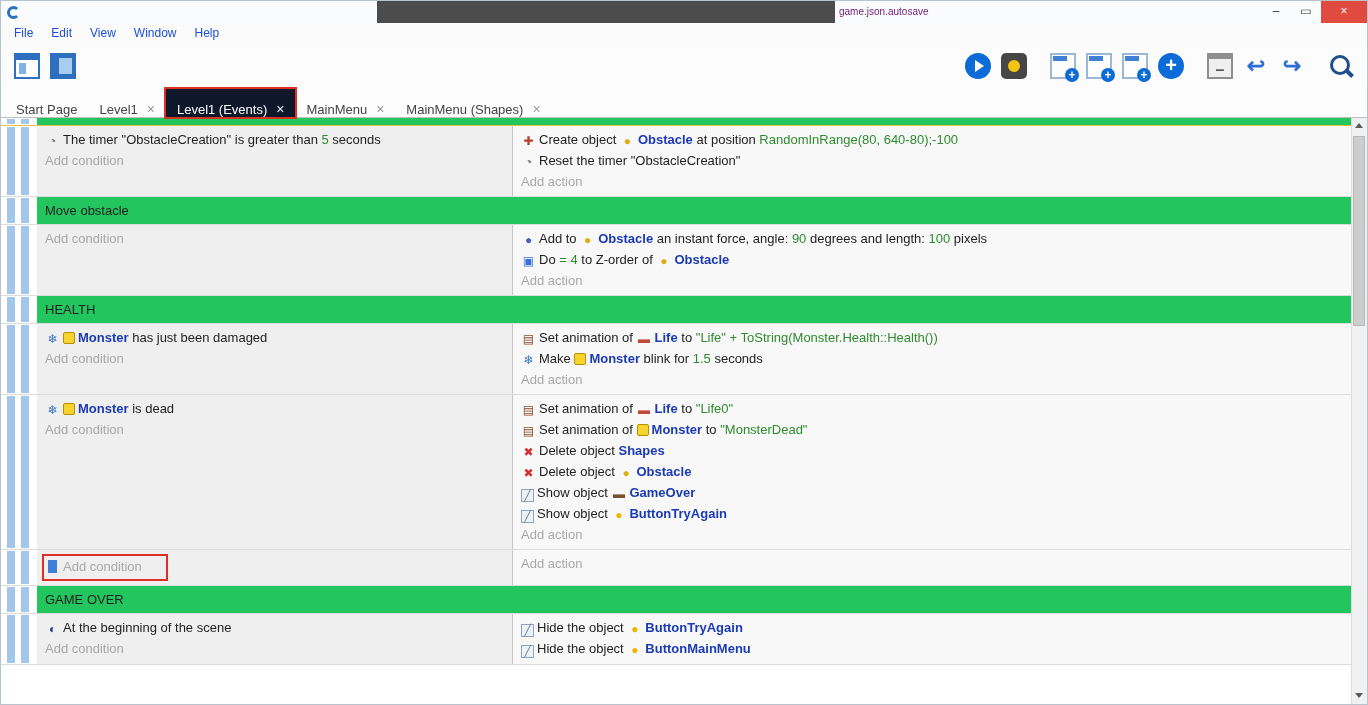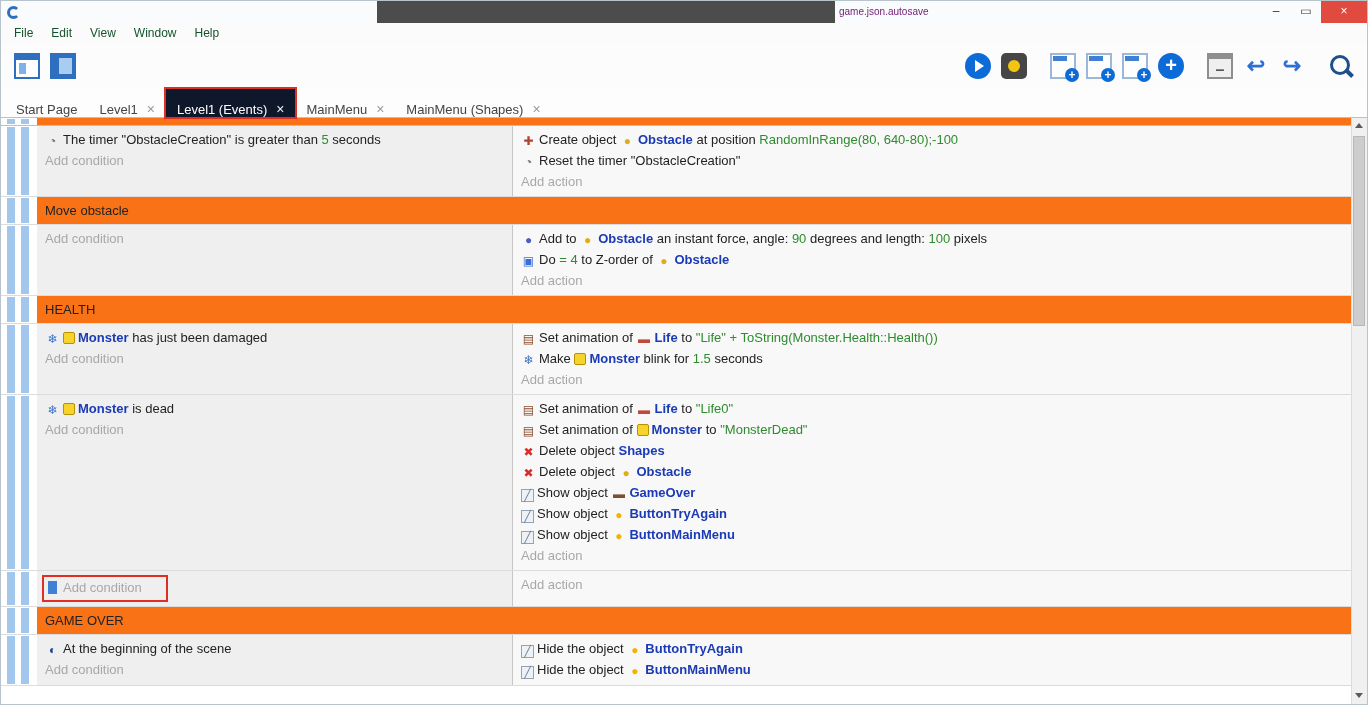--- a/index.html
+++ b/index.html
@@ -10,21 +10,21 @@
 .titlebar{height:22px;background:#f9fbfc;display:flex;align-items:center;position:relative}
 .app-icon{width:13px;height:13px;margin-left:6px;border:3px solid #2d6fc0;border-right-color:transparent;border-radius:50%;flex:0 0 auto}
 .title-obscured{position:absolute;left:376px;top:0;width:458px;height:22px;background:#4c4c4c}
 .title-text{position:absolute;left:838px;top:0;line-height:22px;font-size:10px;color:#701a75}
 .win-controls{margin-left:auto;display:flex;height:22px}
 .wc{width:30px;text-align:center;line-height:20px;font-size:12px;color:#333}
 .wc.close{width:46px;background:#e04a3f;color:#fff}
 
 
 .menubar{height:20px;display:flex;align-items:center;background:#fbfbfb;font-size:12px;padding-left:4px}
-.menu-item{padding:0 9px;color:#14532d}
+.menu-item{padding:0 9px;color:#1d4ed8}
 
 
 .toolbar{height:46px;display:flex;align-items:center;background:#fcfcfc;padding:0 8px}
 .tb-right{margin-left:auto;display:flex;align-items:center}
 .tbi{width:26px;height:26px;margin:0 5px;position:relative;display:inline-block}
 .gap-l{margin-left:18px}
 .project-manager-icon{border:2px solid #2e6fc0;background:#fff}
 .project-manager-icon::before{content:"";position:absolute;left:-1px;top:-1px;right:-1px;height:6px;background:#2e6fc0}
 .project-manager-icon::after{content:"";position:absolute;left:3px;top:8px;width:7px;bottom:3px;background:#7fb3e8}
 .start-page-icon{background:#2e6fc0}
@@ -52,21 +52,21 @@
 .tab.selected{background:#0f172a;color:#fff}
 .tab.selected .x{color:#e8f1f7}
 .tab.annotated{box-shadow:0 0 0 2px #dd2f23;z-index:2}
 
 
 .events{position:absolute;top:117px;left:0;right:16px;bottom:0;overflow:hidden;background:#fff}
 .block{display:flex;border-bottom:1px solid #dcdcdc;align-items:stretch}
 .gutter{flex:0 0 36px;position:relative;background:#fff}
 .bar{position:absolute;top:1px;bottom:1px;width:8px;background:#a3c6ec}
 .bar.b1{left:6px}.bar.b2{left:20px}
-.comment-body{flex:1;background:#f97316;padding:6px 8px;font-size:13px;color:#222}
+.comment-body{flex:1;background:#22c55e;padding:6px 8px;font-size:13px;color:#222}
 .block.sliver .comment-body{padding:0;height:7px}
 .block.sliver{border-bottom:1px solid #e6c343}
 .cell{padding:4px 8px}
 .cond{flex:0 0 476px;background:#efefef;border-right:1px solid #c6c6c6}
 .act{flex:1;background:#f8f8f8}
 .line{font-size:13px;line-height:20px;white-space:nowrap;color:#222}
 .icon{display:inline-block;width:15px;text-align:center;margin-right:3px;font-size:12px;vertical-align:-1px}
 .icon.monster-icon{width:12px;height:12px;background:#f6d32d;border:1px solid #b99000;border-radius:2px;vertical-align:-2px}
 .icon.visibility-icon{width:13px;height:13px;border:1px solid #93a3b5;background:#edf2f7;line-height:11px;font-size:11px;vertical-align:-2px}
 .seg-o{color:#1b3ab5;font-weight:bold}
@@ -221,21 +221,20 @@
           <div class="line" data-interactable="true"><span class="icon snowflake-icon" data-interactable="false" style="color: rgb(58, 114, 200);">❄</span><span class="icon monster-icon" data-interactable="false"></span><span class="seg-o" data-interactable="false">Monster</span><span class="seg-p" data-interactable="false"> is dead</span></div>
           <div class="line" data-interactable="true"><span class="seg-m" data-interactable="false">Add condition</span></div>
         </div>
         <div class="cell act" data-interactable="true">
           <div class="line" data-interactable="true"><span class="icon animation-icon" data-interactable="false" style="color: rgb(138, 74, 42);">▤</span><span class="seg-p" data-interactable="false">Set animation of </span><span class="icon life-icon" data-interactable="false" style="color: rgb(192, 74, 58);">▬</span><span class="seg-o" data-interactable="false">Life</span><span class="seg-p" data-interactable="false"> to </span><span class="seg-e" data-interactable="false">"Life0"</span></div>
           <div class="line" data-interactable="true"><span class="icon animation-icon" data-interactable="false" style="color: rgb(138, 74, 42);">▤</span><span class="seg-p" data-interactable="false">Set animation of </span><span class="icon monster-icon" data-interactable="false"></span><span class="seg-o" data-interactable="false">Monster</span><span class="seg-p" data-interactable="false"> to </span><span class="seg-e" data-interactable="false">"MonsterDead"</span></div>
           <div class="line" data-interactable="true"><span class="icon delete-icon" data-interactable="false" style="color: rgb(211, 47, 47);">✖</span><span class="seg-p" data-interactable="false">Delete object </span><span class="seg-o" data-interactable="false">Shapes</span></div>
           <div class="line" data-interactable="true"><span class="icon delete-icon" data-interactable="false" style="color: rgb(211, 47, 47);">✖</span><span class="seg-p" data-interactable="false">Delete object </span><span class="icon obstacle-icon" data-interactable="false" style="color: rgb(223, 174, 22);">●</span><span class="seg-o" data-interactable="false">Obstacle</span></div>
           <div class="line" data-interactable="true"><span class="icon visibility-icon" data-interactable="false" style="color: rgb(111, 127, 149);">╱</span><span class="seg-p" data-interactable="false">Show object </span><span class="icon gameover-icon" data-interactable="false" style="color: rgb(122, 82, 48);">▬</span><span class="seg-o" data-interactable="false">GameOver</span></div>
           <div class="line" data-interactable="true"><span class="icon visibility-icon" data-interactable="false" style="color: rgb(111, 127, 149);">╱</span><span class="seg-p" data-interactable="false">Show object </span><span class="icon button-icon" data-interactable="false" style="color: rgb(242, 178, 0);">●</span><span class="seg-o" data-interactable="false">ButtonTryAgain</span></div>
-          <div class="line" data-interactable="true"><span class="icon visibility-icon" data-interactable="false" style="color: rgb(111, 127, 149);">╱</span><span class="seg-p" data-interactable="false">Show object </span><span class="icon button-icon" data-interactable="false" style="color: rgb(242, 178, 0);">●</span><span class="seg-o" data-interactable="false">ButtonMainMenu</span></div>
           <div class="line" data-interactable="true"><span class="seg-m" data-interactable="false">Add action</span></div>
         </div>
       </div>
       <div class="block event" data-interactable="true">
         <div class="gutter" data-interactable="false">
           <span class="bar b1" data-interactable="true"></span>
           <span class="bar b2" data-interactable="true"></span>
         </div>
         <div class="cell cond" data-interactable="true"><div class="line annotated" data-interactable="true"><span class="handle" data-interactable="true"></span><span class="seg-m" data-interactable="false">Add condition</span></div></div>
         <div class="cell act" data-interactable="true">

